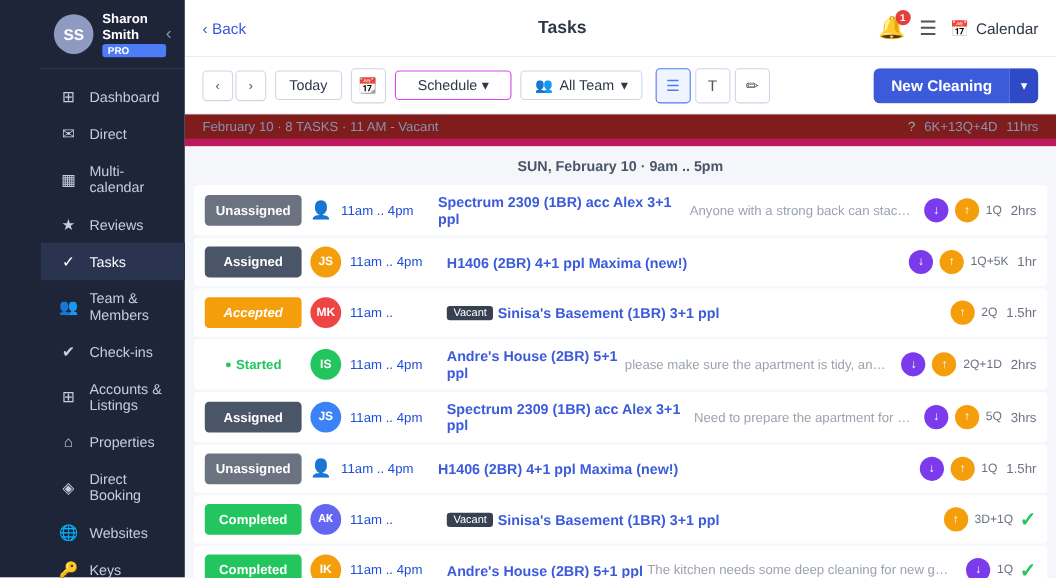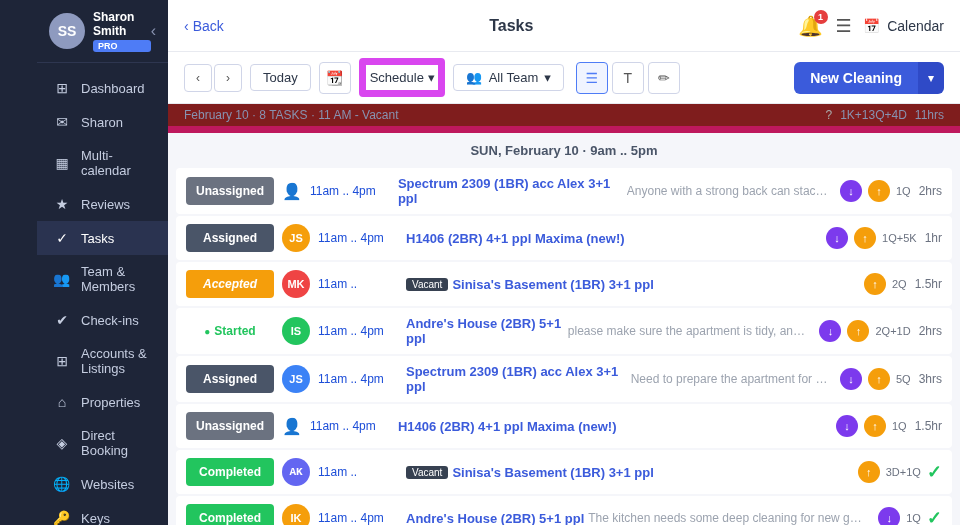--- a/index.html
+++ b/index.html
@@ -31,21 +31,21 @@
     .notif-icon { font-size: 20px; color: #555; }
     .notif-badge { position: absolute; top: -4px; right: -4px; background: #e53e3e; color: white; font-size: 9px; font-weight: 700; border-radius: 50%; width: 14px; height: 14px; display: flex; align-items: center; justify-content: center; }
     .calendar-btn { display: flex; align-items: center; gap: 6px; font-size: 14px; color: #2d3748; cursor: pointer; }
 
     
     .toolbar { height: 52px; background: #fff; border-bottom: 1px solid #e8eaf0; display: flex; align-items: center; padding: 0 16px; gap: 8px; flex-shrink: 0; }
     .nav-arrows { display: flex; gap: 2px; }
     .arrow-btn { width: 28px; height: 28px; border: 1px solid #d0d5e8; border-radius: 4px; background: #fff; cursor: pointer; display: flex; align-items: center; justify-content: center; font-size: 12px; color: #555; }
     .today-btn { padding: 5px 12px; border: 1px solid #d0d5e8; border-radius: 4px; background: #fff; font-size: 13px; cursor: pointer; color: #2d3748; }
     .cal-icon-btn { width: 32px; height: 32px; border: 1px solid #d0d5e8; border-radius: 4px; background: #fff; cursor: pointer; display: flex; align-items: center; justify-content: center; }
-    .schedule-btn { display: flex; align-items: center; gap: 4px; padding: 5px 4px; border: 7px solid #d946ef; border-radius: 4px; background: #fff; font-size: 13px; cursor: pointer; color: #2d3748; }
+    .schedule-btn { display: flex; align-items: center; gap: 4px; padding: 5px 20px; border: 1px solid #d946ef; border-radius: 4px; background: #fff; font-size: 13px; cursor: pointer; color: #2d3748; }
     .team-btn { display: flex; align-items: center; gap: 6px; padding: 5px 12px; border: 1px solid #d0d5e8; border-radius: 4px; background: #fff; font-size: 13px; cursor: pointer; color: #2d3748; }
     .view-icons { display: flex; gap: 4px; margin-left: 4px; }
     .view-icon-btn { width: 32px; height: 32px; border: 1px solid #d0d5e8; border-radius: 4px; background: #fff; cursor: pointer; display: flex; align-items: center; justify-content: center; font-size: 14px; color: #555; }
     .view-icon-btn.active { background: #f0f4ff; border-color: #4e7cf6; color: #4e7cf6; }
     .spacer { flex: 1; }
     .new-cleaning-btn { display: flex; align-items: stretch; border-radius: 6px; overflow: hidden; }
     .new-cleaning-main { background: #3b5bdb; color: white; border: none; padding: 8px 16px; font-size: 14px; font-weight: 600; cursor: pointer; }
     .new-cleaning-arrow { background: #2f4ac7; color: white; border: none; padding: 8px 10px; font-size: 12px; cursor: pointer; }
 
     
@@ -97,21 +97,21 @@
     </div>
     <span class="collapse-btn">‹</span>
   </div>
   <div class="sidebar-nav">
     <div class="nav-item">
       <span class="nav-icon">⊞</span>
       <span>Dashboard</span>
     </div>
     <div class="nav-item">
       <span class="nav-icon">✉</span>
-      <span>Sharon</span>
+      <span>Direct</span>
     </div>
     <div class="nav-item">
       <span class="nav-icon">▦</span>
       <span>Multi-calendar</span>
     </div>
     <div class="nav-item">
       <span class="nav-icon">★</span>
       <span>Reviews</span>
     </div>
     <div class="nav-item active">
@@ -212,21 +212,21 @@
     <div class="new-cleaning-btn">
       <button class="new-cleaning-main">New Cleaning</button>
       <button class="new-cleaning-arrow">▾</button>
     </div>
   </div>
 
   <div class="datebar">
     <span>February 10 · 8 TASKS · 11 AM - Vacant</span>
     <div class="datebar-right">
       <span style="color:#aaa;font-size:12px;">?</span>
-      <span>1K+13Q+4D</span>
+      <span>6K+13Q+4D</span>
       <span>11hrs</span>
     </div>
   </div>
 
   <div class="section-header">
     <span>SUN, February 10 · 9am .. 5pm</span>
   </div>
 
   <div class="tasks-list" id="tasks-container">
   <div class="task-row">

